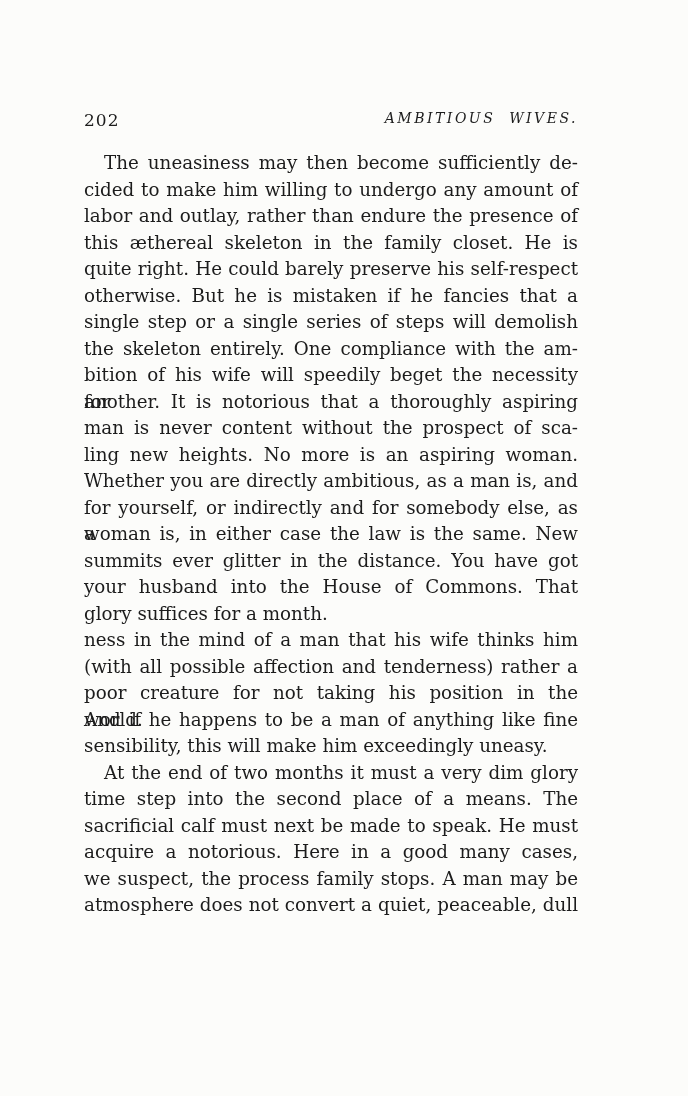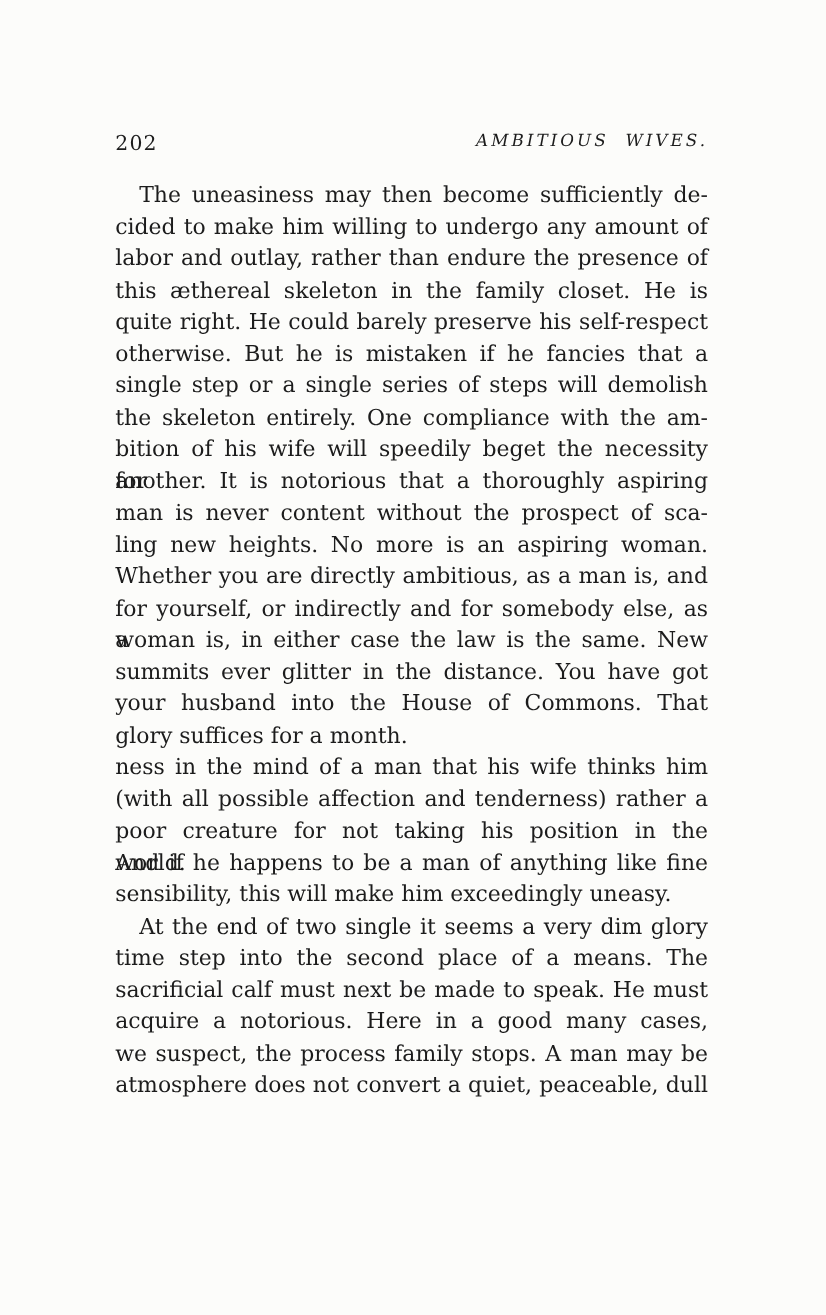--- a/index.html
+++ b/index.html
@@ -10,21 +10,21 @@
     width: 688px;
     height: 1096px;
     background: #fcfcfa;
     position: relative;
     font-family: "DejaVu Serif", "Liberation Serif", serif;
     color: #1c1c1c;
     overflow: hidden;
   }
   .page {
     position: absolute;
-    left: 96px;
+    left: 84px;
     top: 108px;
     width: 494px;
   }
   .running-head {
     position: relative;
     height: 24px;
     margin-bottom: 18px;
   }
   .page-number {
     position: absolute;
@@ -95,21 +95,21 @@
         <div class="line last">glory suffices for a month.</div>
       </div>
       <div class="paragraph">
         <div class="line">ness in the mind of a man that his wife thinks him</div>
         <div class="line">(with all possible affection and tenderness) rather a</div>
         <div class="line">poor creature for not taking his position in the world.</div>
         <div class="line">And if he happens to be a man of anything like fine</div>
         <div class="line last">sensibility, this will make him exceedingly uneasy.</div>
       </div>
       <div class="paragraph">
-        <div class="line indent">At the end of two single it seems a very dim glory</div>
+        <div class="line indent">At the end of two months it must a very dim glory</div>
         <div class="line">time step into the second place of a means.  The</div>
         <div class="line">sacrificial calf must next be made to speak.  He must</div>
         <div class="line">acquire a notorious.  Here in a good many cases,</div>
         <div class="line">we suspect, the process family stops.  A man may be</div>
         <div class="line">atmosphere does not convert a quiet, peaceable, dull</div>
       </div>
     </div>
 </div>
 
 </body></html>

